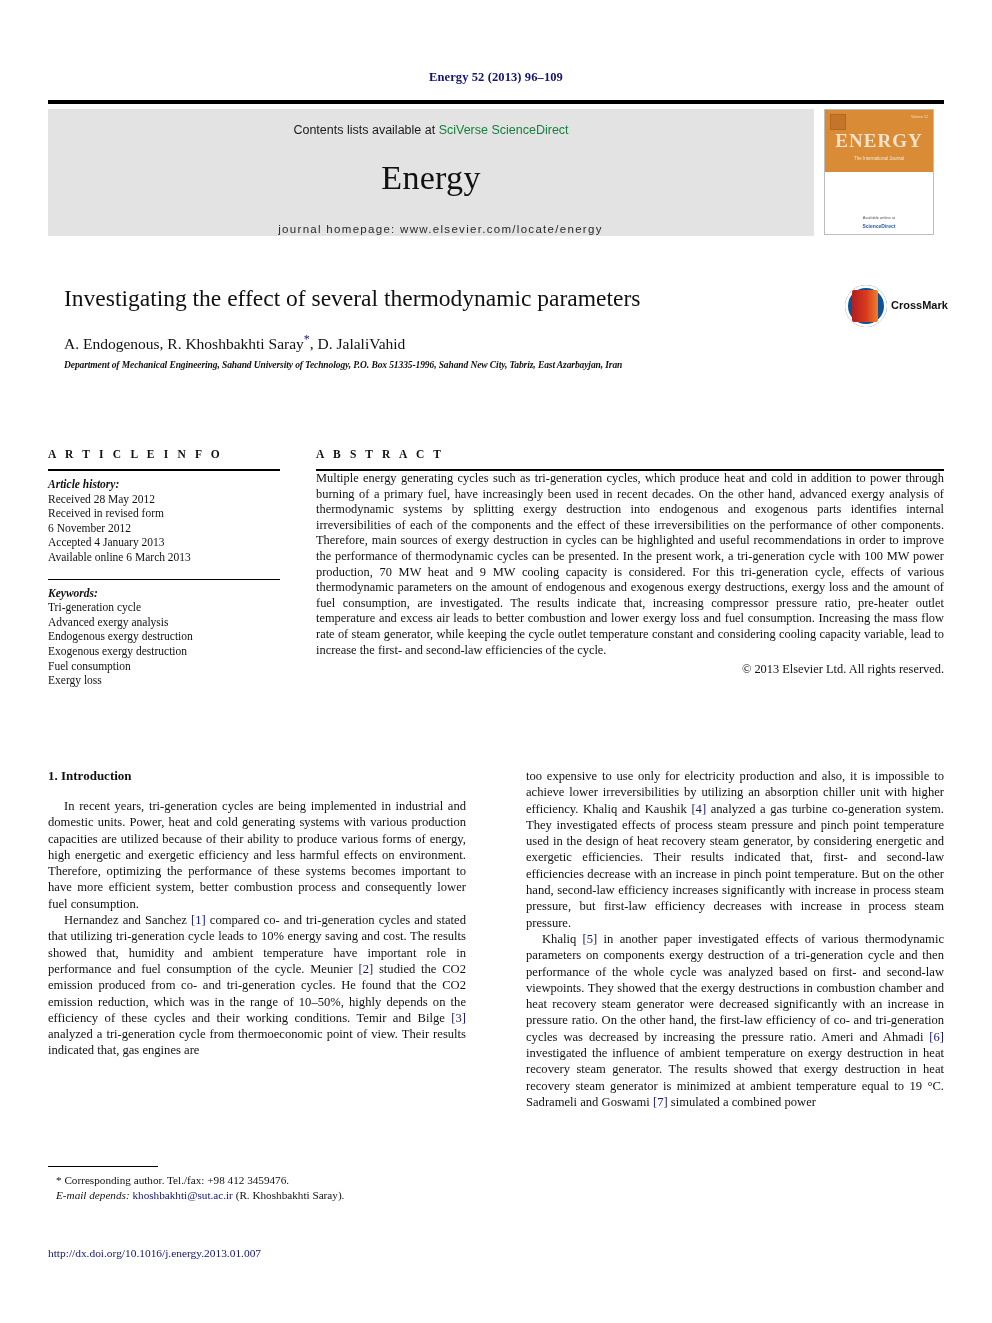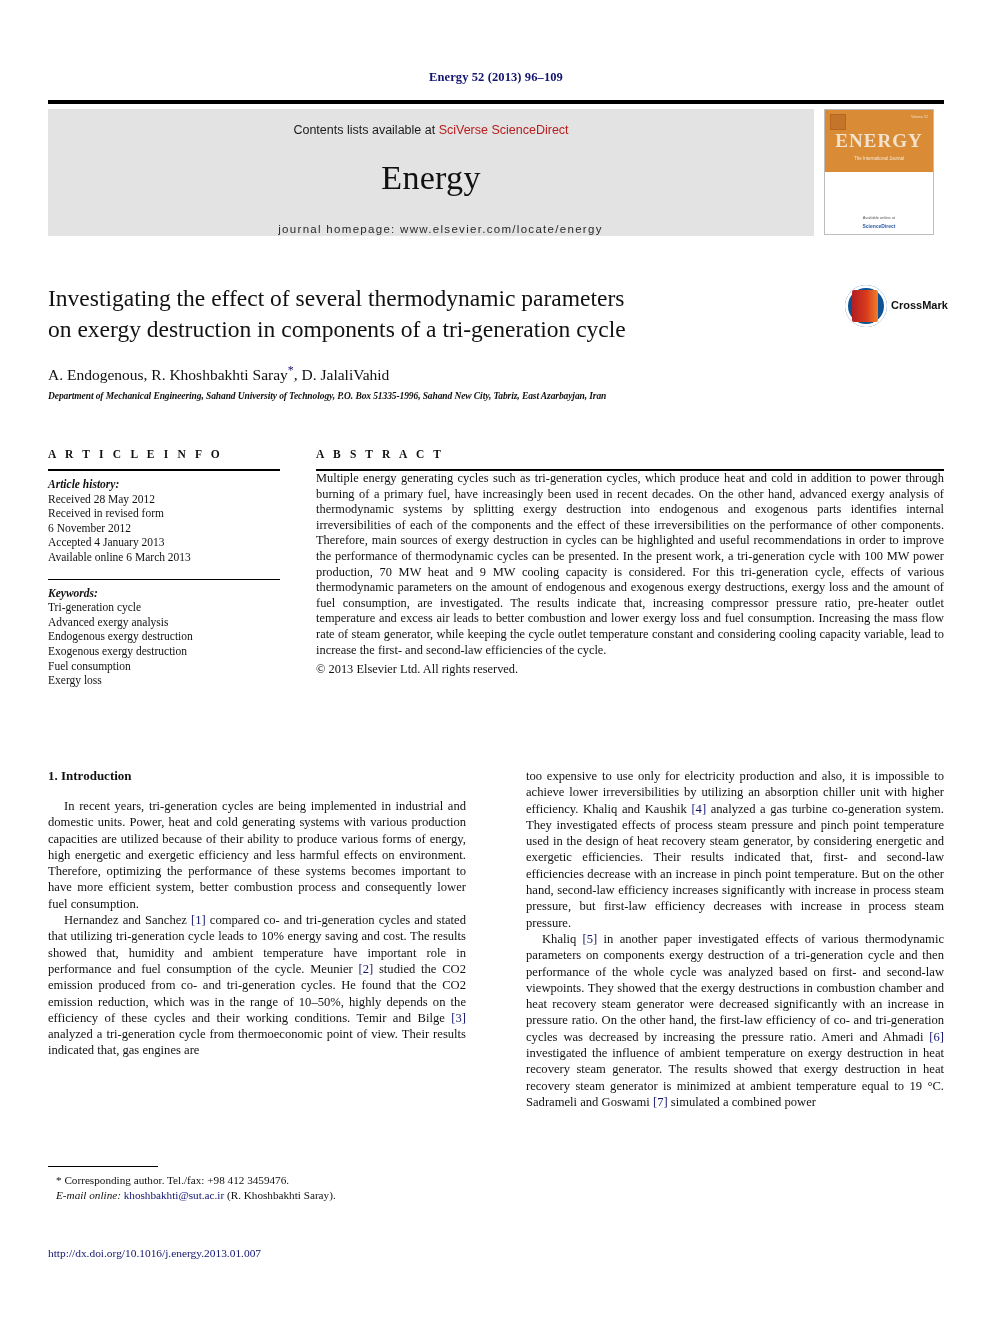--- a/index.html
+++ b/index.html
@@ -75,21 +75,21 @@
     align-items: flex-start;
     justify-content: center;
   }
 
   .contents-line {
     font-family: "Liberation Sans", sans-serif;
     font-size: 12.5px;
     color: #1a1a1a;
   }
   .contents-line .sd-link {
-    color: #b91c1c;
+    color: #15803d;
   }
   .journal-name {
     font-family: "Liberation Serif", serif;
     font-size: 34px;
     color: #111;
     margin-top: 22px;
     letter-spacing: 0.3px;
   }
   .homepage-line {
     font-family: "Liberation Sans", sans-serif;
@@ -160,21 +160,21 @@
   .cover-sd {
     position: absolute; left: 0; bottom: 5px; width: 108px;
     text-align: center;
     font-family: "Liberation Sans", sans-serif;
     font-size: 5px; color: #2b5ca8; font-weight: bold;
   }
 
   
   .title-block {
     position: absolute;
-    left: 48px; top: 283px; width: 800px;
+    left: 64px; top: 283px; width: 800px;
   }
   .art-title {
     font-family: "Liberation Serif", serif;
     font-size: 23.5px;
     line-height: 31px;
     color: #111;
     font-weight: normal;
     margin: 0;
   }
   .authors {
@@ -244,21 +244,21 @@
   .info-head { font-style: italic; font-weight: bold; }
   .info-spacer { height: 14px; }
 
   .abstract-body {
     font-size: 12.4px;
     line-height: 15.6px;
     text-align: justify;
     color: #111;
   }
   .copyright {
-    text-align: left;
+    text-align: right;
     font-size: 12.4px;
     margin-top: 4px;
     color: #111;
   }
 
   
   .body-cols {
     position: absolute;
     left: 48px; top: 768px; width: 896px;
     display: flex; flex-direction: row;
@@ -337,21 +337,20 @@
           <div class="cover-sd">ScienceDirect</div>
         </div>
       </div>
 
     </div>
   </div>
 
   <div class="title-block">
     <h1 class="art-title">
       <span>Investigating the effect of several thermodynamic parameters</span><br>
-      <span>on exergy destruction in components of a tri-generation cycle</span>
     </h1>
     <div class="authors">
       <span>A. Endogenous, R. Khoshbakhti Saray</span><span class="star">*</span><span>, D. JalaliVahid</span>
     </div>
     <div class="affiliation">Department of Mechanical Engineering, Sahand University of Technology, P.O. Box 51335-1996, Sahand New City, Tabriz, East Azarbayjan, Iran</div>
   </div>
 
   <div class="crossmark">
     <div class="cm-circle">
       <div class="cm-inner"></div>
@@ -406,21 +405,21 @@
       <p class="para" style="text-indent:0"><span>too expensive to use only for electricity production and also, it is impossible to achieve lower irreversibilities by utilizing an absorption chiller unit with higher efficiency. Khaliq and Kaushik </span><span class="ref">[4]</span><span> analyzed a gas turbine co-generation system. They investigated effects of process steam pressure and pinch point temperature used in the design of heat recovery steam generator, by considering energetic and exergetic efficiencies. Their results indicated that, first- and second-law efficiencies decrease with an increase in pinch point temperature. But on the other hand, second-law efficiency increases significantly with increase in process steam pressure, but first-law efficiency decreases with increase in process steam pressure.</span></p>
       <p class="para"><span>Khaliq </span><span class="ref">[5]</span><span> in another paper investigated effects of various thermodynamic parameters on components exergy destruction of a tri-generation cycle and then performance of the whole cycle was analyzed based on first- and second-law viewpoints. They showed that the exergy destructions in combustion chamber and heat recovery steam generator were decreased significantly with an increase in pressure ratio. On the other hand, the first-law efficiency of co- and tri-generation cycles was decreased by increasing the pressure ratio. Ameri and Ahmadi </span><span class="ref">[6]</span><span> investigated the influence of ambient temperature on exergy destruction in heat recovery steam generator. The results showed that exergy destruction in heat recovery steam generator is minimized at ambient temperature equal to 19 °C. Sadrameli and Goswami </span><span class="ref">[7]</span><span> simulated a combined power</span></p>
     </div>
 
   </div>
 
   <div class="footnote">
     <div class="fn-rule"></div>
     <div class="fn-line">* Corresponding author. Tel./fax: +98 412 3459476.</div>
     <div class="fn-line">
-      <span class="em-label">E-mail online:</span>
+      <span class="em-label">E-mail depends:</span>
       <span class="mail-link">khoshbakhti@sut.ac.ir</span>
       <span>(R. Khoshbakhti Saray).</span>
     </div>
   </div>
 
   <div class="legal">
     <div class="doi">http://dx.doi.org/10.1016/j.energy.2013.01.007</div>
   </div>
 
 </div>

